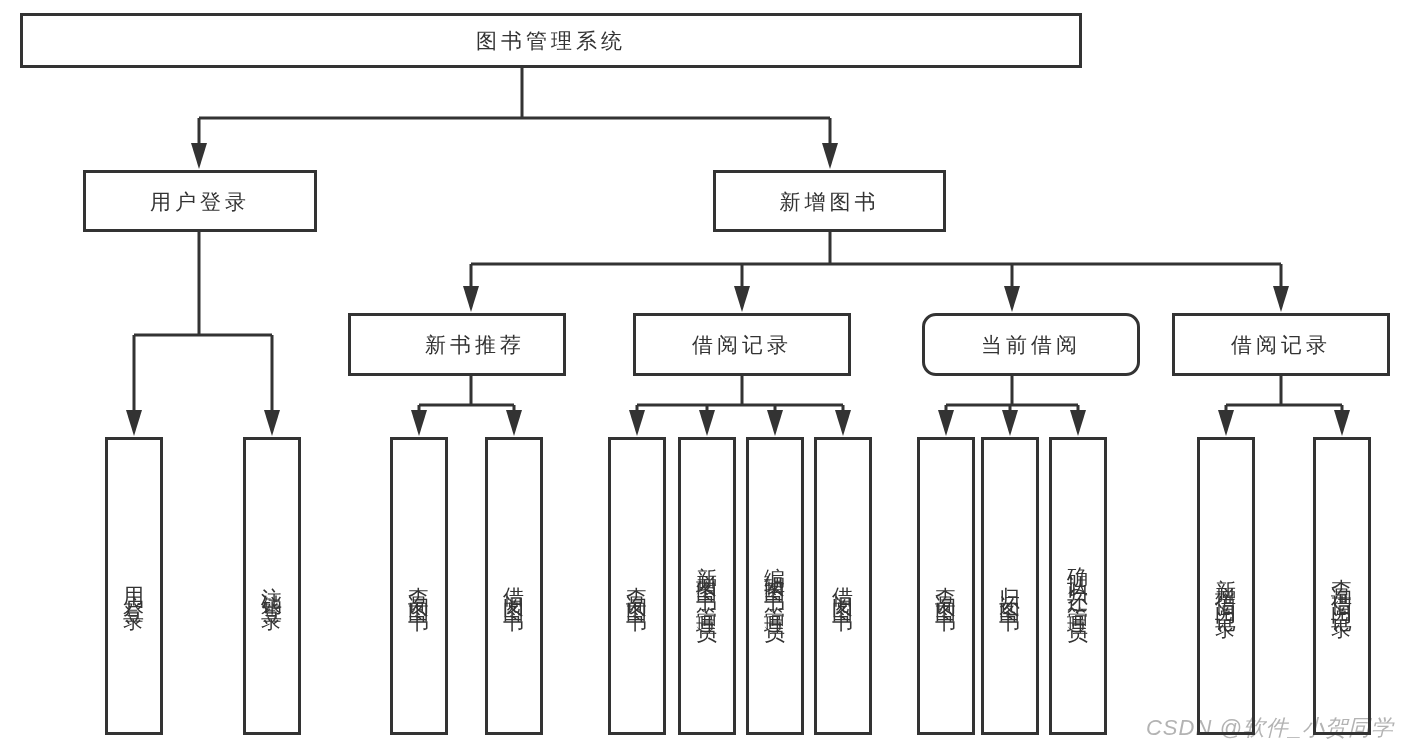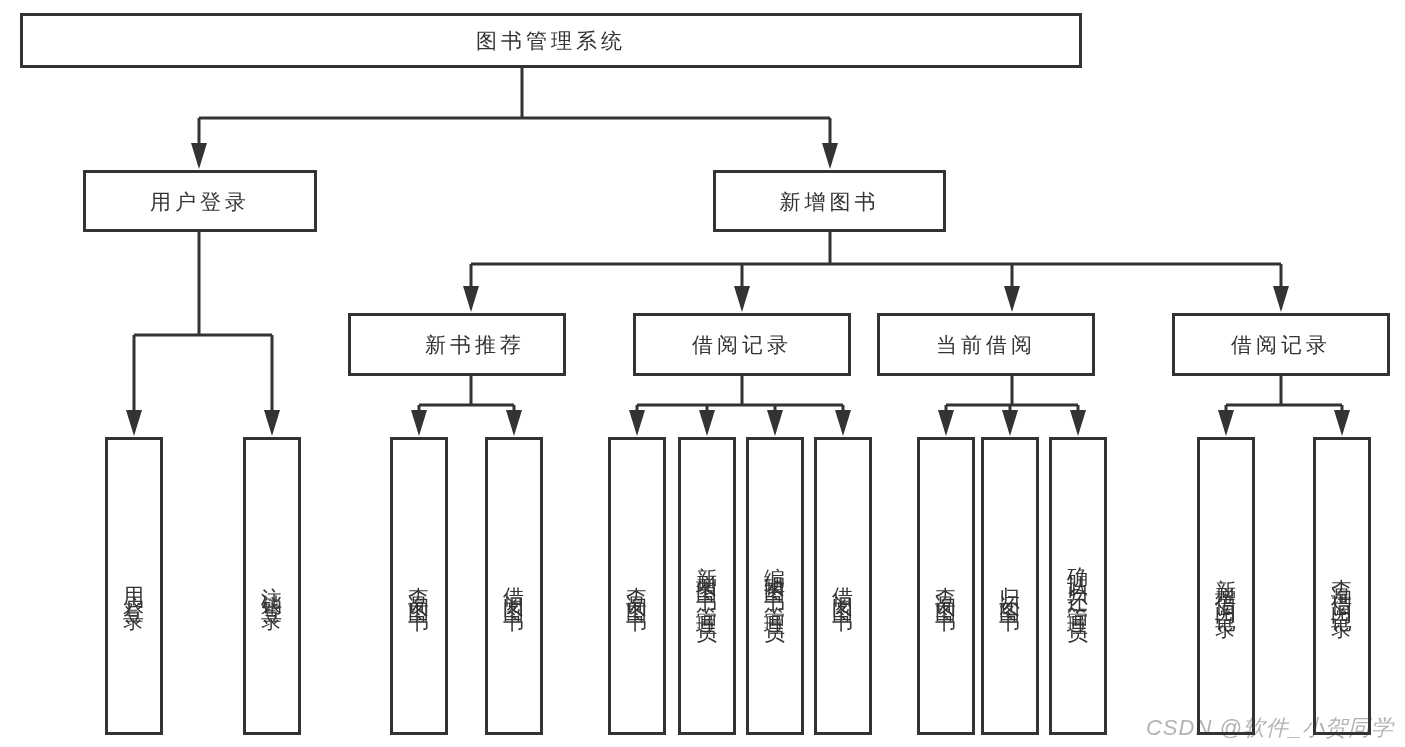--- a/index.html
+++ b/index.html
@@ -48,21 +48,21 @@
   }
   
   .n-root  { left: 20px;  top: 13px;  width: 1062px; height: 55px; }
   
   .n-login { left: 83px;  top: 170px; width: 234px;  height: 62px; }
   .n-mgmt  { left: 713px; top: 170px; width: 233px;  height: 62px; }
   
   .n-l3    { top: 313px; width: 218px; height: 63px; }
   .n-new   { left: 348px; padding-left: 36px; }
   .n-bor   { left: 633px; }
-  .n-cur   { left: 877px; }
+  .n-cur   { left: 922px; border-radius: 14px; }
   .n-rec   { left: 1172px; }
   
   .leaf    { top: 437px; width: 58px; height: 298px; }
   .lf-1  { left: 105px; }
   .lf-2  { left: 243px; }
   .lf-3  { left: 390px; }
   .lf-4  { left: 485px; }
   .lf-5  { left: 608px; }
   .lf-6  { left: 678px; }
   .lf-7  { left: 746px; }

